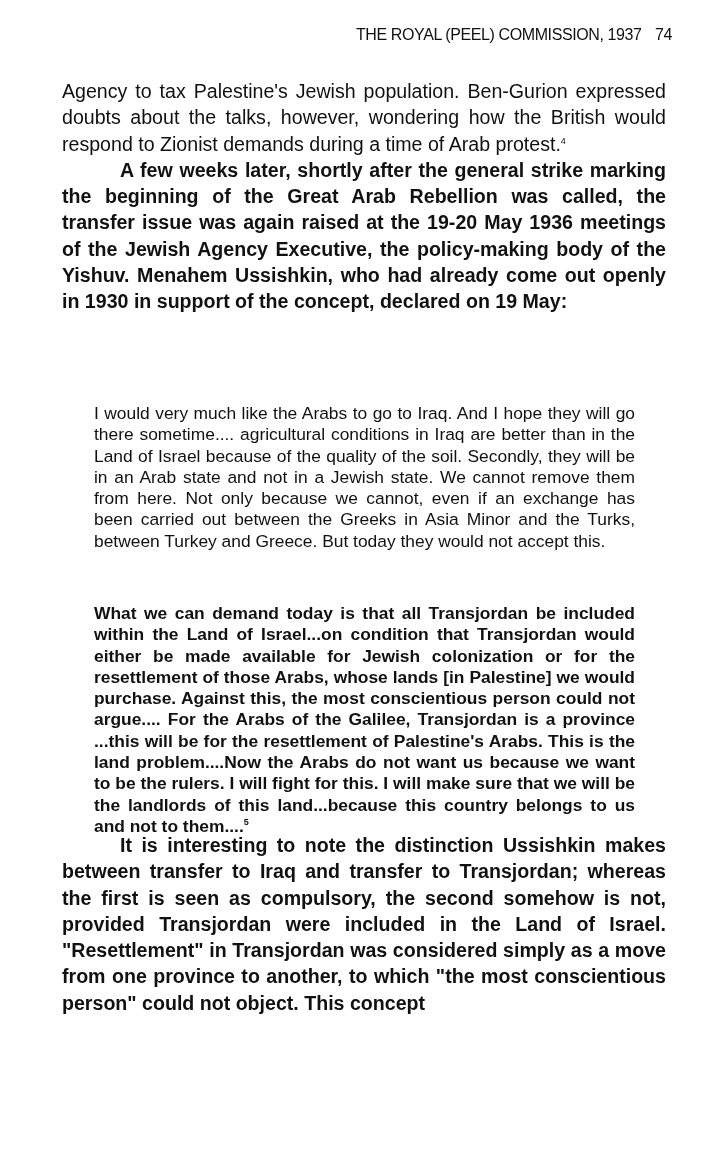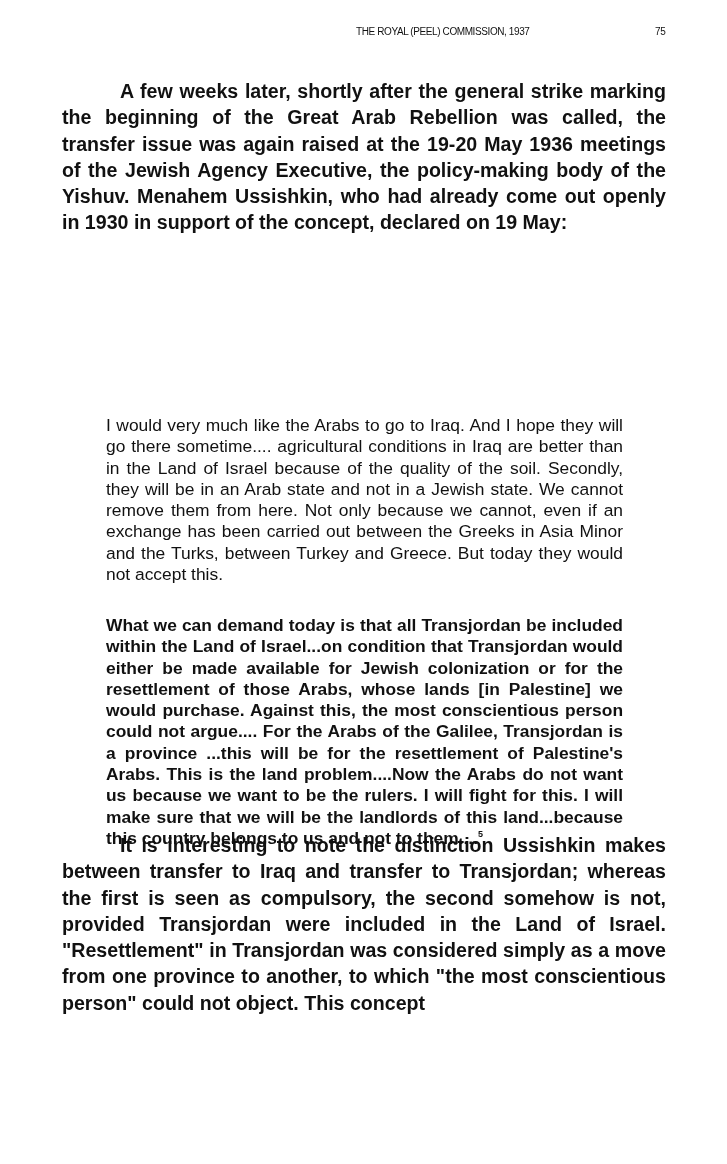--- a/index.html
+++ b/index.html
@@ -1,44 +1,45 @@
 <!DOCTYPE html>
 <html><head>
 <meta charset="utf-8">
 <style>
   html, body { margin: 0; padding: 0; background: #ffffff; }
   body { width: 727px; height: 1164px; position: relative; overflow: hidden; color: #111; }
   .header {
     position: absolute; top: 26px; left: 0; width: 727px; height: 20px;
-    font-family: "Liberation Sans", sans-serif; font-size: 10px; letter-spacing: -0.4px;
+    font-family: "Liberation Sans", sans-serif; font-size: 16px; letter-spacing: -0.4px;
   }
   .header .running { position: absolute; left: 356px; top: 0; }
   .header .pageno { position: absolute; left: 655px; top: 0; }
   .body-text {
     position: absolute; left: 62px; width: 604px;
     font-family: "Liberation Sans", sans-serif; font-size: 19.6px; line-height: 26.3px;
   }
   .para { margin: 0; text-align: justify; text-align-last: left; }
   .para.indent { text-indent: 58px; font-weight: bold; }
   .quote {
     position: absolute; left: 90px; width: 549px;
     font-family: "Liberation Sans", sans-serif; font-size: 17.4px; line-height: 21.3px;
   }
-  .quote p { margin: 16px; text-align: justify; text-align-last: left; }
+  .quote p { margin: 4px; text-align: justify; text-align-last: left; }
   sup { font-size: 9px; vertical-align: 7px; line-height: 0; }
 </style>
 </head>
 <body>
 
 <div class="header">
   <span class="running">THE ROYAL (PEEL) COMMISSION, 1937</span>
-  <span class="pageno">75</span>
+  <span class="pageno">74</span>
 </div>
 
 <div class="body-text" style="top:78px;">
+  <p class="para"><span>Agency to tax Palestine's Jewish population.  Ben-Gurion expressed doubts about the talks, however, wondering how the British would respond to Zionist demands during a time of Arab protest.</span><sup>4</sup></p>
   <p class="para indent">A few weeks later, shortly after the general strike marking the beginning of the Great Arab Rebellion was called, the transfer issue was again raised at the 19-20 May 1936 meetings of the Jewish Agency Executive, the policy-making body of the Yishuv.  Menahem Ussishkin, who had already come out openly in 1930 in support of the concept, declared on 19 May:</p>
 </div>
 
 <div class="quote" style="top:399px;">
   <p>I would very much like the Arabs to go to Iraq.  And I hope they will go there sometime.... agricultural conditions in Iraq are better than in the Land of Israel because of the quality of the soil. Secondly, they will be in an Arab state and not in a Jewish state. We cannot remove them from here. Not only because we cannot, even if an exchange has been carried out between the Greeks in Asia Minor and the Turks, between Turkey and Greece. But today they would not accept this.</p>
 </div>
 
 <div class="quote" style="top:599px;font-weight:bold;">
   <p><span>What we can demand today is that all Transjordan be included within the Land of Israel...on condition that Transjordan would either be made available for Jewish colonization or for the resettlement of those Arabs, whose lands [in Palestine] we would purchase. Against this, the most conscientious person could not argue.... For the Arabs of the Galilee, Transjordan is a province ...this will be for the resettlement of Palestine's Arabs. This is the land problem....Now the Arabs do not want us because we want to be the rulers. I will fight for this. I will make sure that we will be the landlords of this land...because this country belongs to us and not to them....</span><sup>5</sup></p>
 </div>

